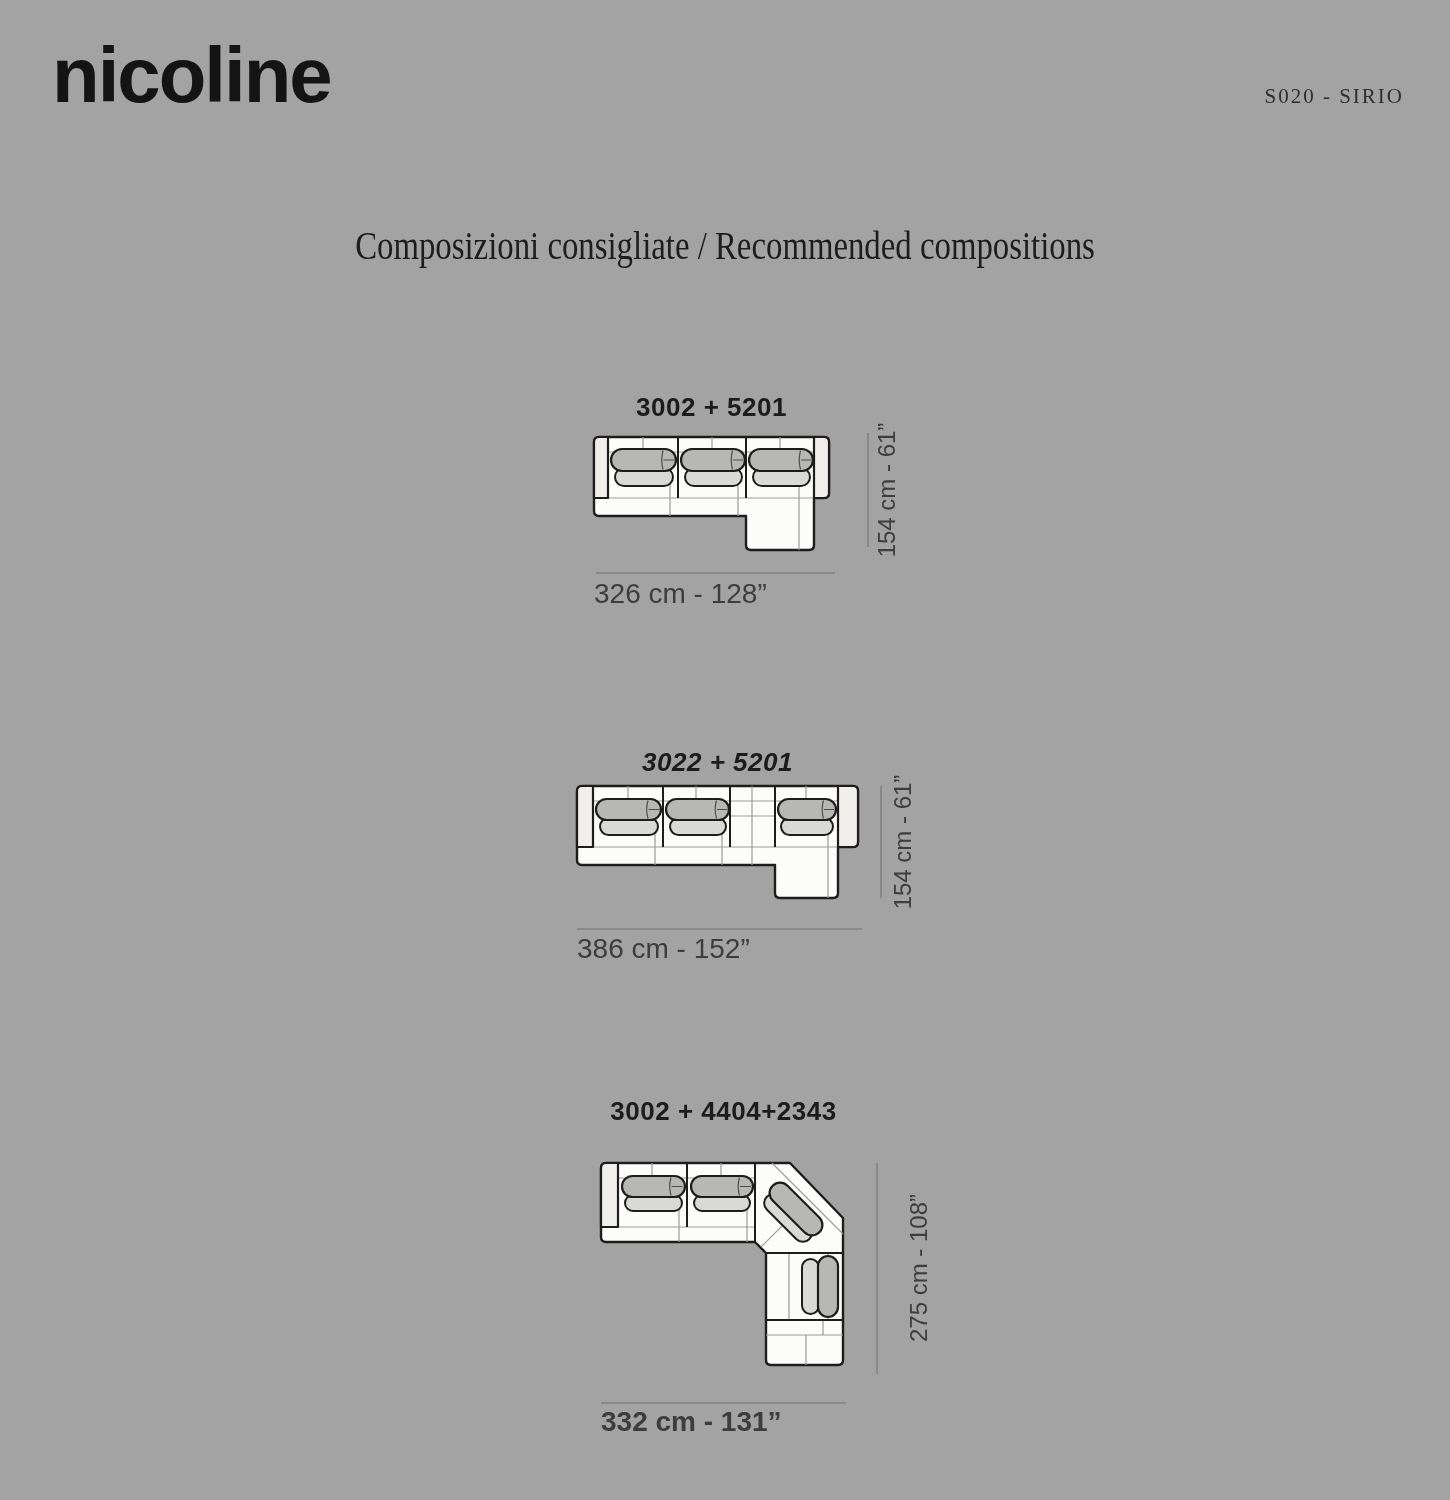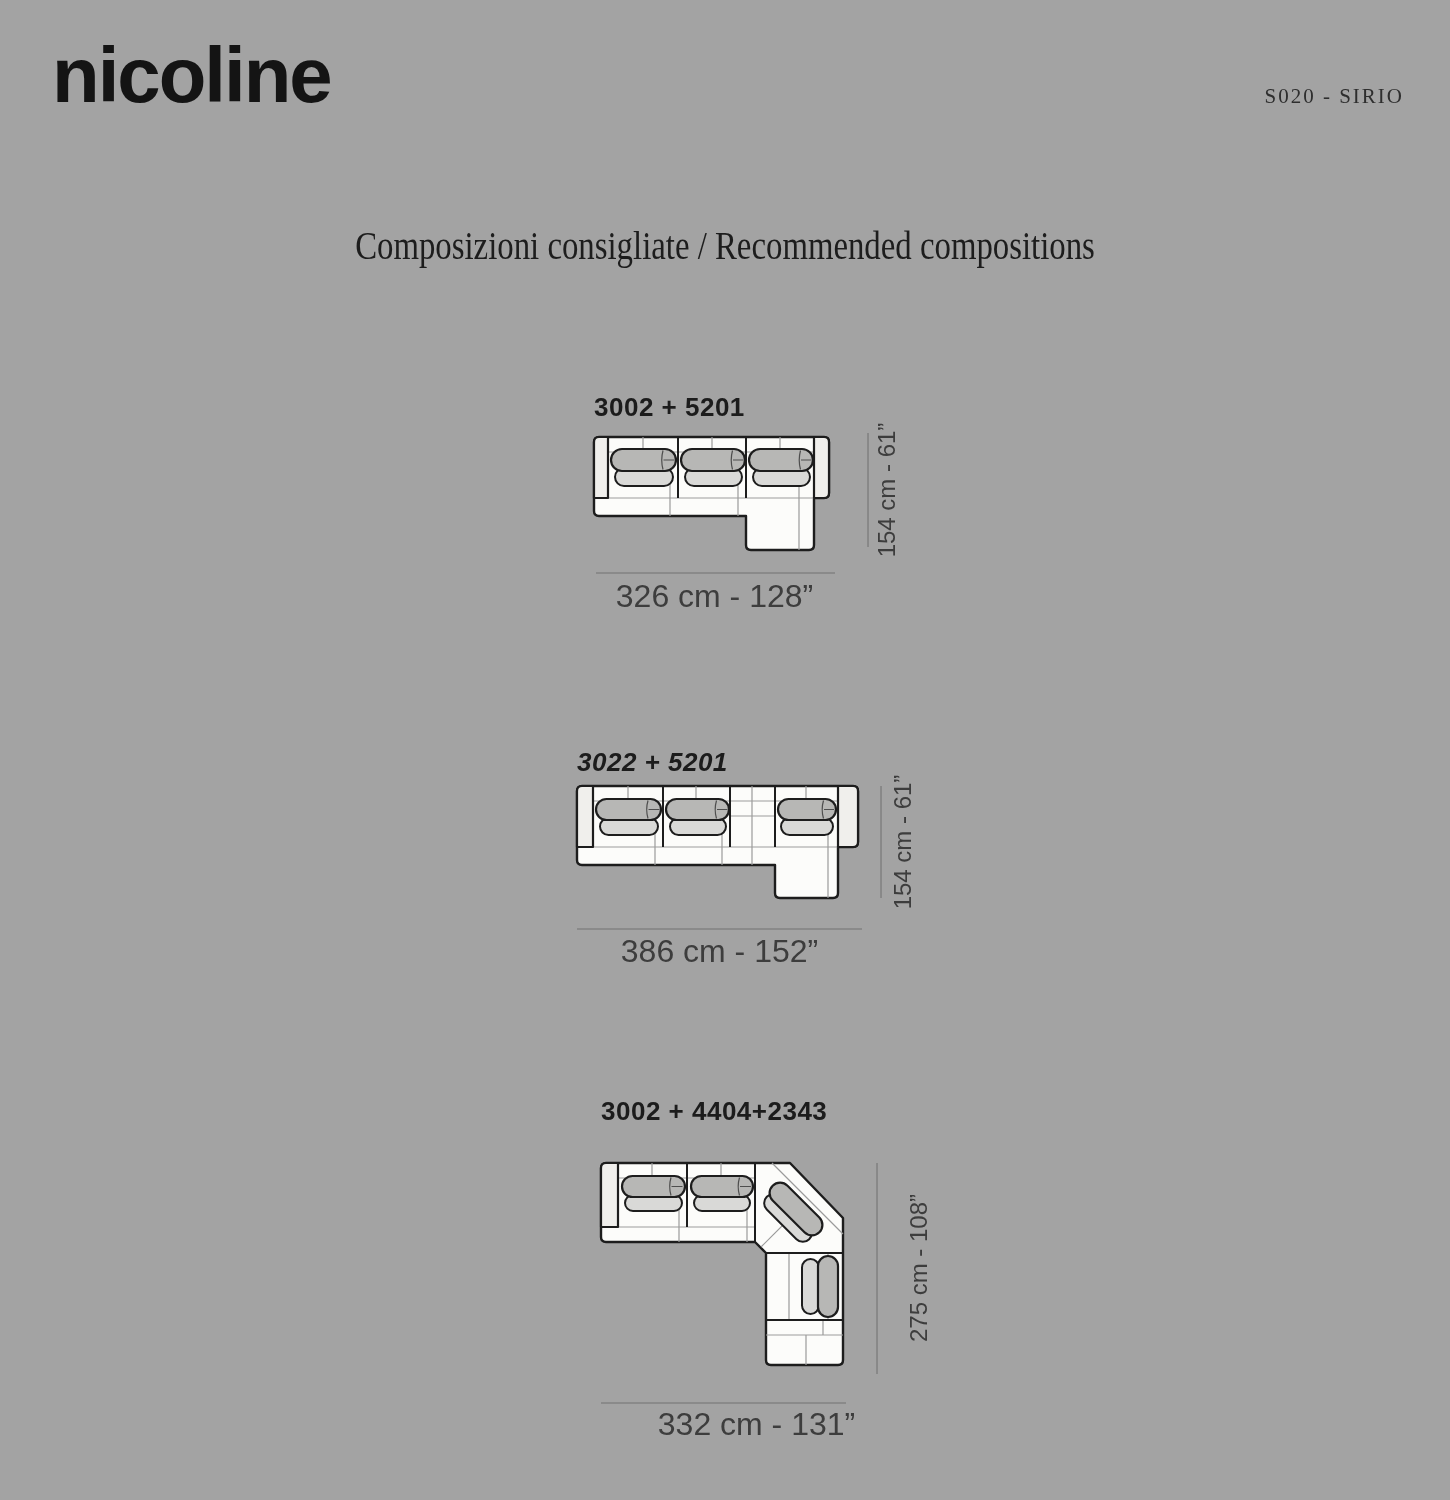--- a/index.html
+++ b/index.html
@@ -7,35 +7,35 @@
         font-family:"Liberation Sans",sans-serif;color:var(--text-dark);}
 
   .logo{position:absolute;left:52px;top:36px;font-size:78px;font-weight:bold;
         letter-spacing:-2px;line-height:1;color:#141414;}
   .product-code{position:absolute;right:46px;top:84px;font-family:"Liberation Serif",serif;
         font-size:21px;letter-spacing:2px;color:#2e2e2e;white-space:nowrap;}
   .page-title{position:absolute;left:0;top:222px;width:100%;margin:0;text-align:center;
         font-family:"Liberation Serif",serif;font-weight:normal;font-size:40px;color:#1d1d1d;
         transform:scaleX(0.82);white-space:nowrap;}
 
-  .comp-title{position:absolute;font-size:26px;font-weight:bold;
+  .comp-title{position:absolute;text-align:center;font-size:26px;font-weight:bold;
         letter-spacing:.5px;color:var(--text-dark);white-space:nowrap;}
   .t1{left:594px;top:392px;width:235px;}
   .t2{left:577px;top:747px;width:281px;font-style:italic;}
   .t3{left:601px;top:1096px;width:245px;}
 
   .sofa{position:absolute;display:block;}
   .s1{left:590px;top:428px;}
   .s2{left:575px;top:782px;}
   .s3{left:595px;top:1158px;}
 
-  .dim-w{position:absolute;text-align:center;font-size:32px;color:var(--text-dim);white-space:nowrap;}
+  .dim-w{position:absolute;font-size:28px;color:var(--text-dim);white-space:nowrap;}
   .w1{left:594px;top:578px;width:241px;}
   .w2{left:577px;top:933px;width:285px;}
-  .w3{left:634px;top:1406px;width:245px;}
+  .w3{left:601px;top:1406px;width:245px;font-weight:bold;}
 
   .dim-h{position:absolute;font-size:24px;color:var(--text-dim);white-space:nowrap;
         transform:translate(-50%,-50%) rotate(-90deg);}
   .h1{left:887px;top:490px;}
   .h2{left:903px;top:842px;}
   .h3{left:919px;top:1268px;}
 
   
   .outline{fill:var(--body);stroke:var(--outline);stroke-width:2.4;stroke-linejoin:round;}
   .divider{fill:none;stroke:var(--outline);stroke-width:2;}

